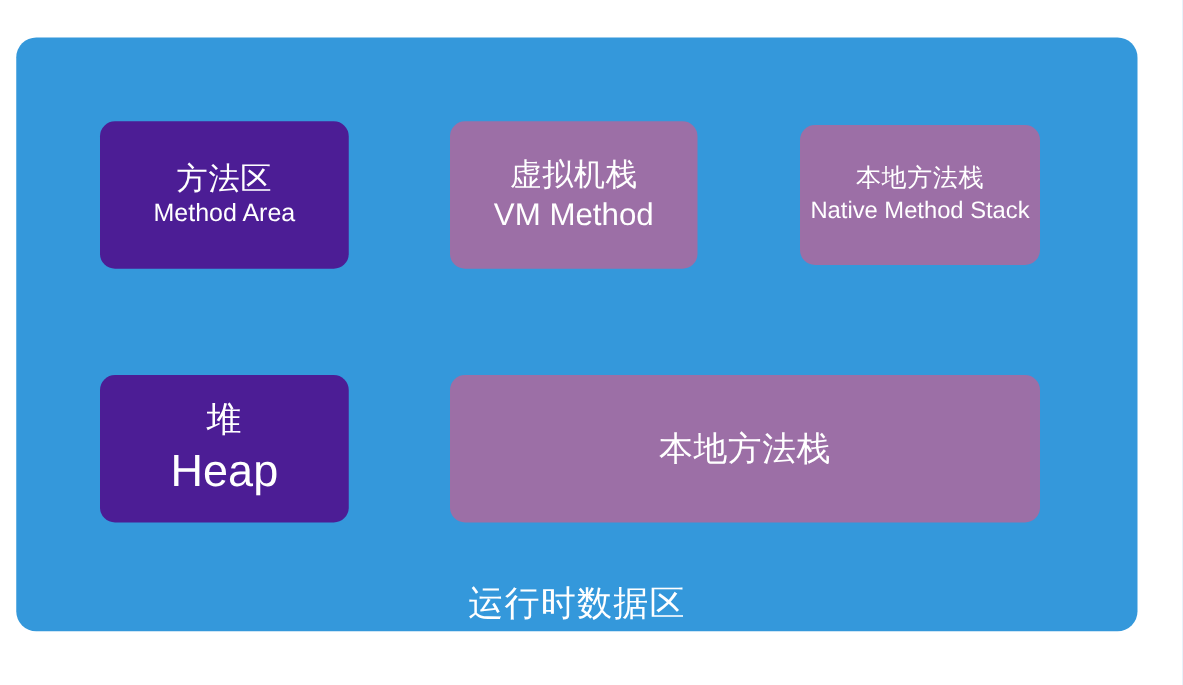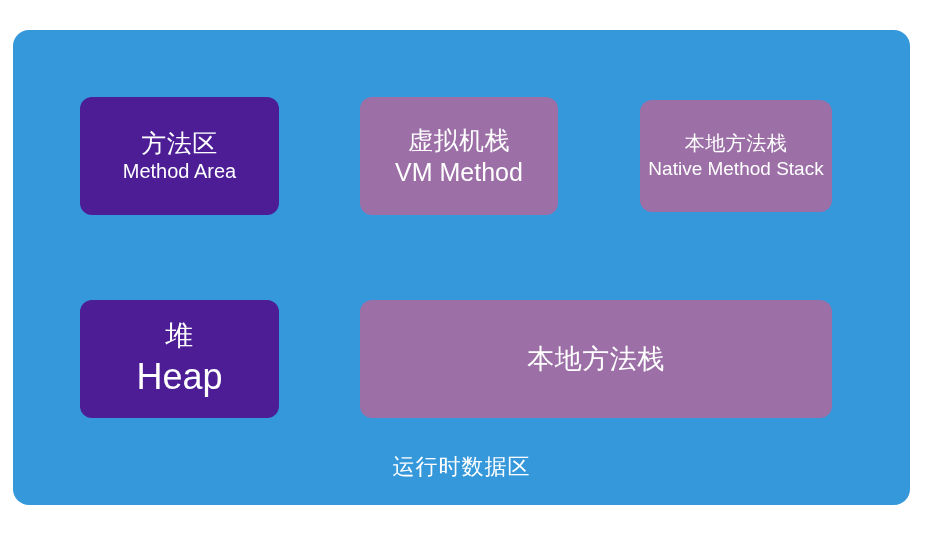--- a/index.html
+++ b/index.html
@@ -111,25 +111,25 @@
     width: 472px;
     height: 118px;
   }
   #region-pc-register .cn { font-size: 27px; }
   #region-pc-register .en { font-size: 29px; }
 
   
   .area-caption {
     position: absolute;
     left: 0;
-    top: 422px;   
+    top: 434px;   
     width: 897px;
     text-align: center;
     color: #ffffff;
-    font-size: 22px;
+    font-size: 28px;
     letter-spacing: 1px;
   }
 </style>
 </head>
 <body>
 
 <div class="canvas">
 
   <div class="runtime-area">
 

